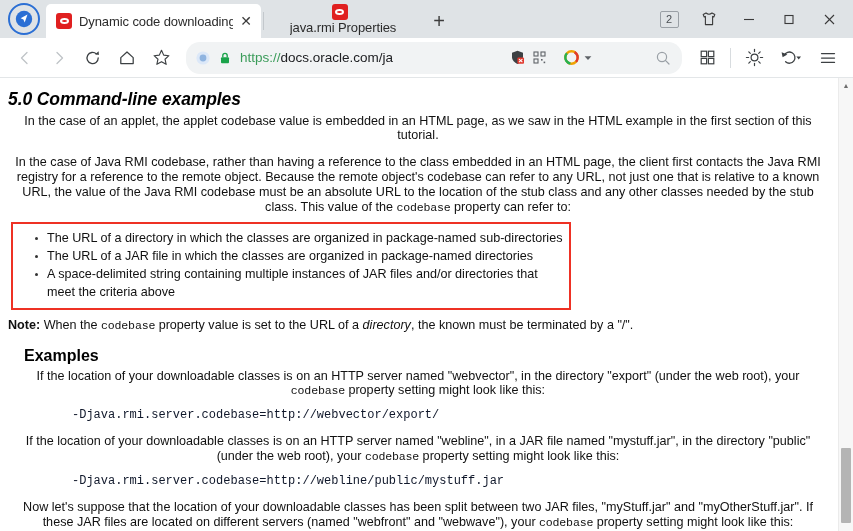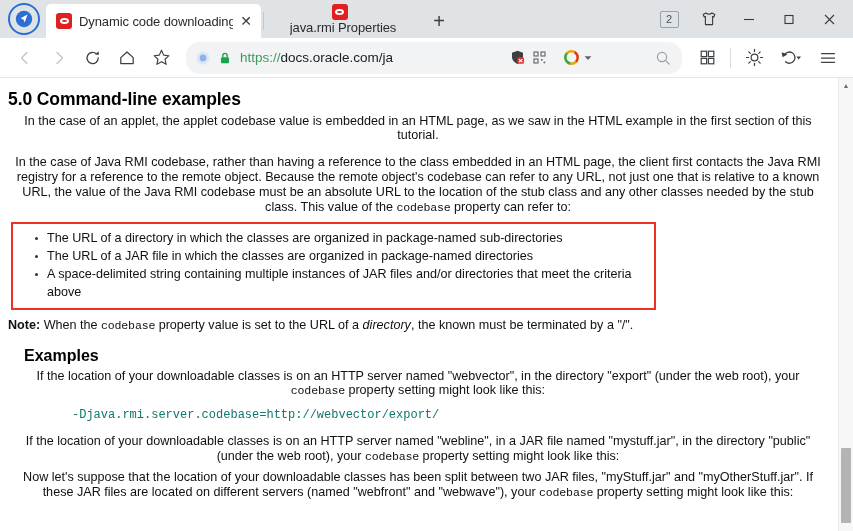--- a/index.html
+++ b/index.html
@@ -195,20 +195,21 @@
     font-size: 12.6px;
     color: #111111;
     line-height: 1.18;
   }
   h1.sec {
     font-size: 17.5px;
     font-weight: bold;
     margin: 3px 0 4px 0;
     letter-spacing: -0.1px;
     color: #000;
+    font-style: italic;
   }
   h2.sec {
     font-size: 16px;
     font-weight: bold;
     margin: 14px 0 3px 16px;
     color: #000;
   }
   p.para {
     margin: 0 0 12px 0;
     font-size: 12.6px;
@@ -219,21 +220,21 @@
   p.tight { margin-bottom: 6px; }
   code, .mono {
     font-family: "Liberation Mono", "DejaVu Sans Mono", monospace;
     font-size: 11.6px;
     color: #111;
     letter-spacing: -0.2px;
   }
   .redbox {
     border: 2.5px solid #ee3124;
     margin: 8px 0 8px 3px;
-    width: 645px;
+    width: 560px;
     padding: 6px 0 6px 0;
   }
   .redbox ul {
     list-style: none;
     margin: 0; padding: 0 0 0 22px;
   }
   .redbox li {
     font-size: 12.6px;
     line-height: 1.42;
     color: #111;
@@ -249,21 +250,21 @@
     border-radius: 50%;
   }
   .note { margin: 6px 0 0 0; font-size: 12.6px; }
   .note b { font-weight: bold; }
   .note i { font-style: italic; margin-top: 32px; }
   pre.code {
     font-family: "Liberation Mono", "DejaVu Sans Mono", monospace;
     font-size: 12px;
     margin: 10px 0 12px 0;
     padding-left: 64px;
-    color: #0f766e;
+    color: #0f172a;
     white-space: pre;
     letter-spacing: 0px;
   }
 
   
   .scrollbar {
     width: 15px;
     flex: 0 0 15px;
     background: #f7f7f7;
     border-left: 1px solid #ebebeb;
@@ -507,20 +508,21 @@
       <p class="note"><b>Note:</b><span> When the </span><code>codebase</code><span> property value is set to the URL of a </span><i>directory</i><span>, the known must be terminated by a "/".</span></p>
 
       <h2 class="sec">Examples</h2>
 
       <p class="para tight"><span>If the location of your downloadable classes is on an HTTP server named "webvector", in the directory "export" (under the web root), your </span><code>codebase</code><span> property setting might look like this:</span></p>
 
       <pre class="code">-Djava.rmi.server.codebase=http://webvector/export/</pre>
 
       <p class="para tight"><span>If the location of your downloadable classes is on an HTTP server named "webline", in a JAR file named "mystuff.jar", in the directory "public" (under the web root), your </span><code>codebase</code><span> property setting might look like this:</span></p>
 
+      <pre class="code">-Djava.rmi.server.codebase=http://webline/public/mystuff.jar</pre>
 
       <p class="para tight"><span>Now let's suppose that the location of your downloadable classes has been split between two JAR files, "myStuff.jar" and "myOtherStuff.jar". If these JAR files are located on different servers (named "webfront" and "webwave"), your </span><code>codebase</code><span> property setting might look like this:</span></p>
 
     </div>
 
     <div class="scrollbar">
       <div class="sb-arrow">▲</div>
       <div class="sb-thumb"></div>
     </div>
   </div>

